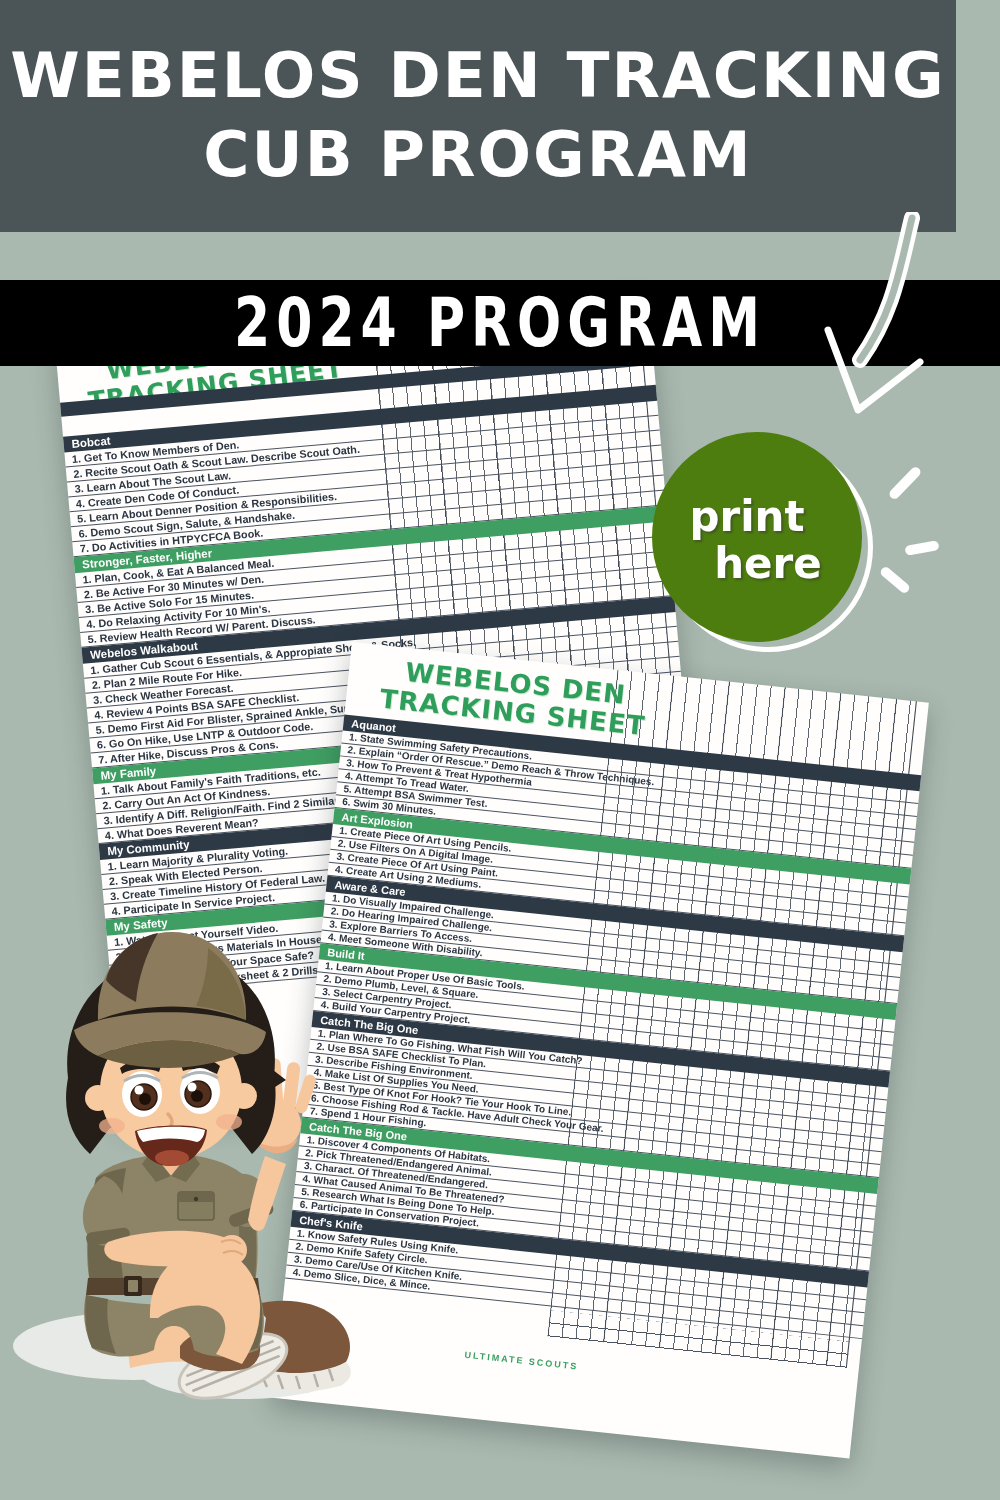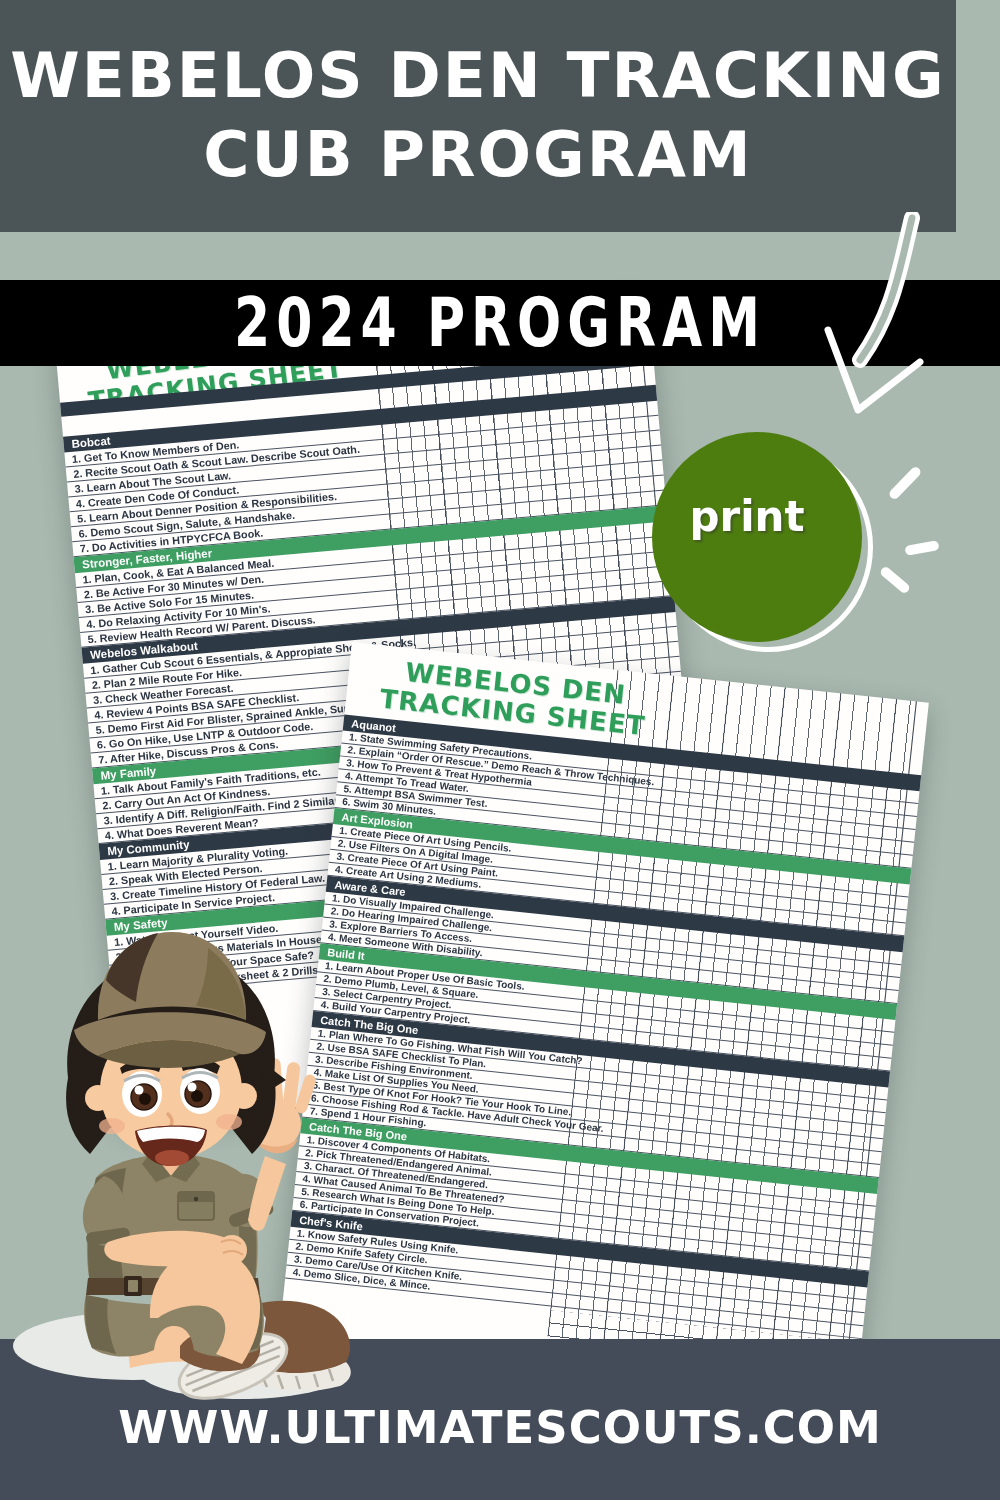--- a/index.html
+++ b/index.html
@@ -190,27 +190,25 @@
     <div class="sheet-brand">ULTIMATE SCOUTS</div>
   </div>
 
   <div class="top-banner">
     <div class="t1">WEBELOS DEN TRACKING</div>
     <div class="t2">CUB PROGRAM</div>
   </div>
   <div class="program-band">
     <div class="bt">2024 PROGRAM</div>
   </div>
-  <div class="footer-band">
-    <div class="site-url">WWW.ULTIMATESCOUTS.COM</div>
-  </div>
 
   <div class="badge-ring"></div>
   <div class="print-badge">
     <span class="l1">print</span>
+    <span class="l2">here</span>
   </div>
   <div class="sparkle sp1"></div>
   <div class="sparkle sp2"></div>
   <div class="sparkle sp3"></div>
 
   <svg class="arrow-svg" width="150" height="220" viewBox="0 0 150 220">
     <path d="M100 6 C88 55 82 100 48 148" stroke="#ffffff" stroke-width="16" fill="none" stroke-linecap="round"></path>
     <path d="M100 6 C88 55 82 100 48 148" stroke="#a9b9af" stroke-width="7" fill="none" stroke-linecap="round"></path>
     <path d="M16 118 L46 198 L108 150" stroke="#ffffff" stroke-width="7" fill="none" stroke-linecap="round" stroke-linejoin="round"></path>
   </svg>

